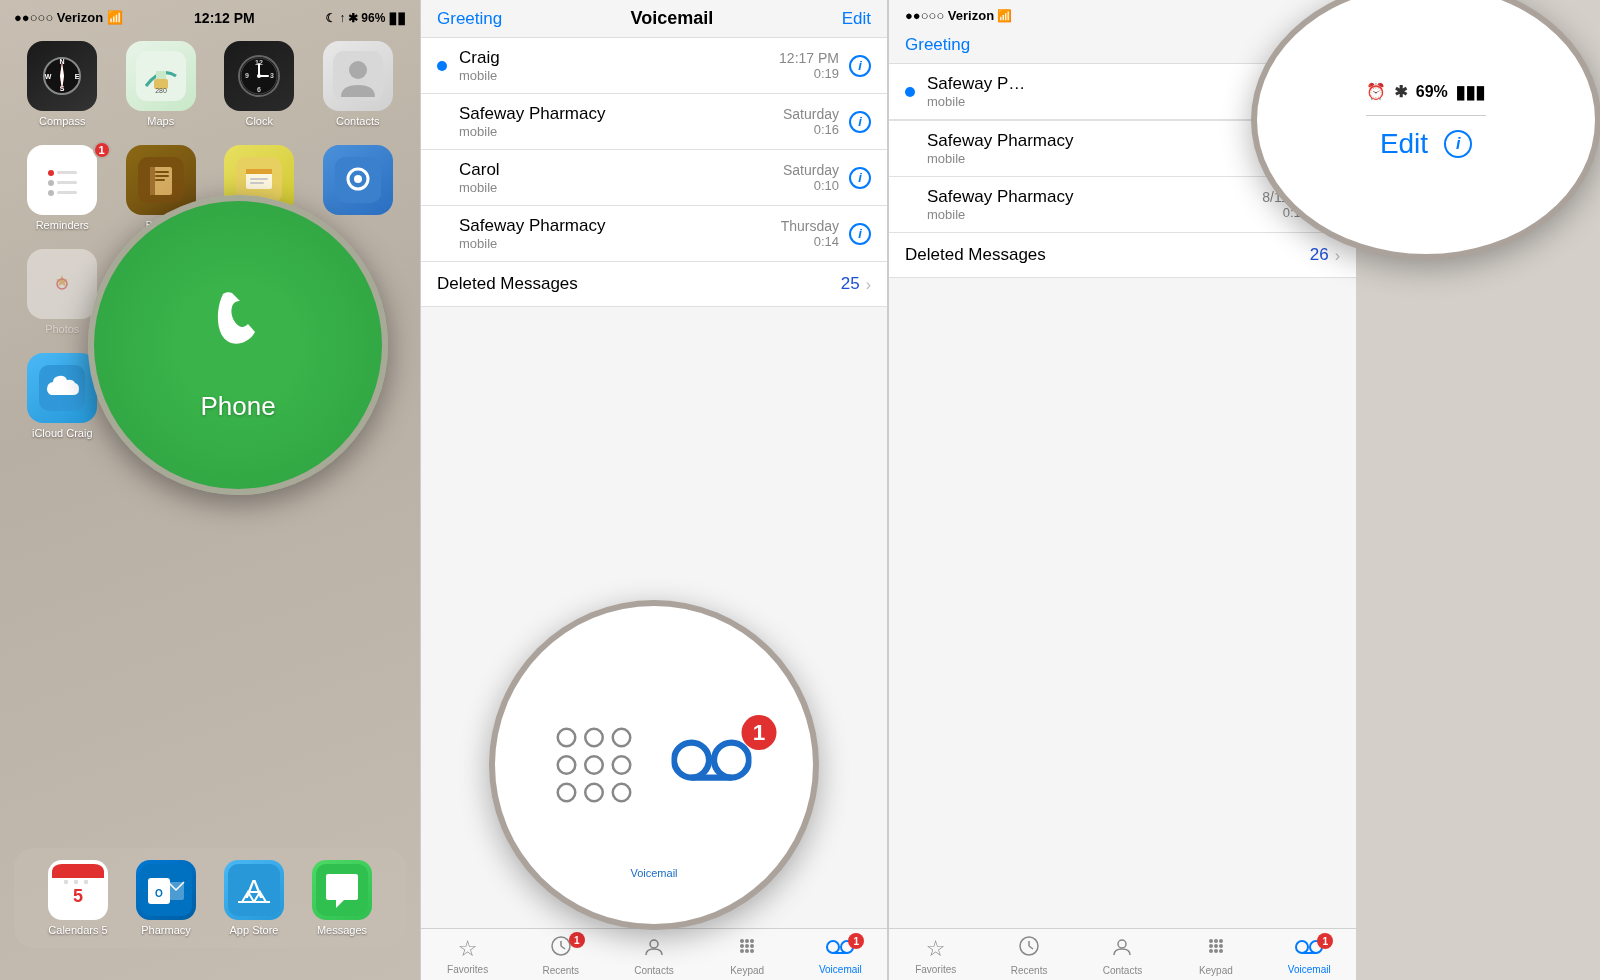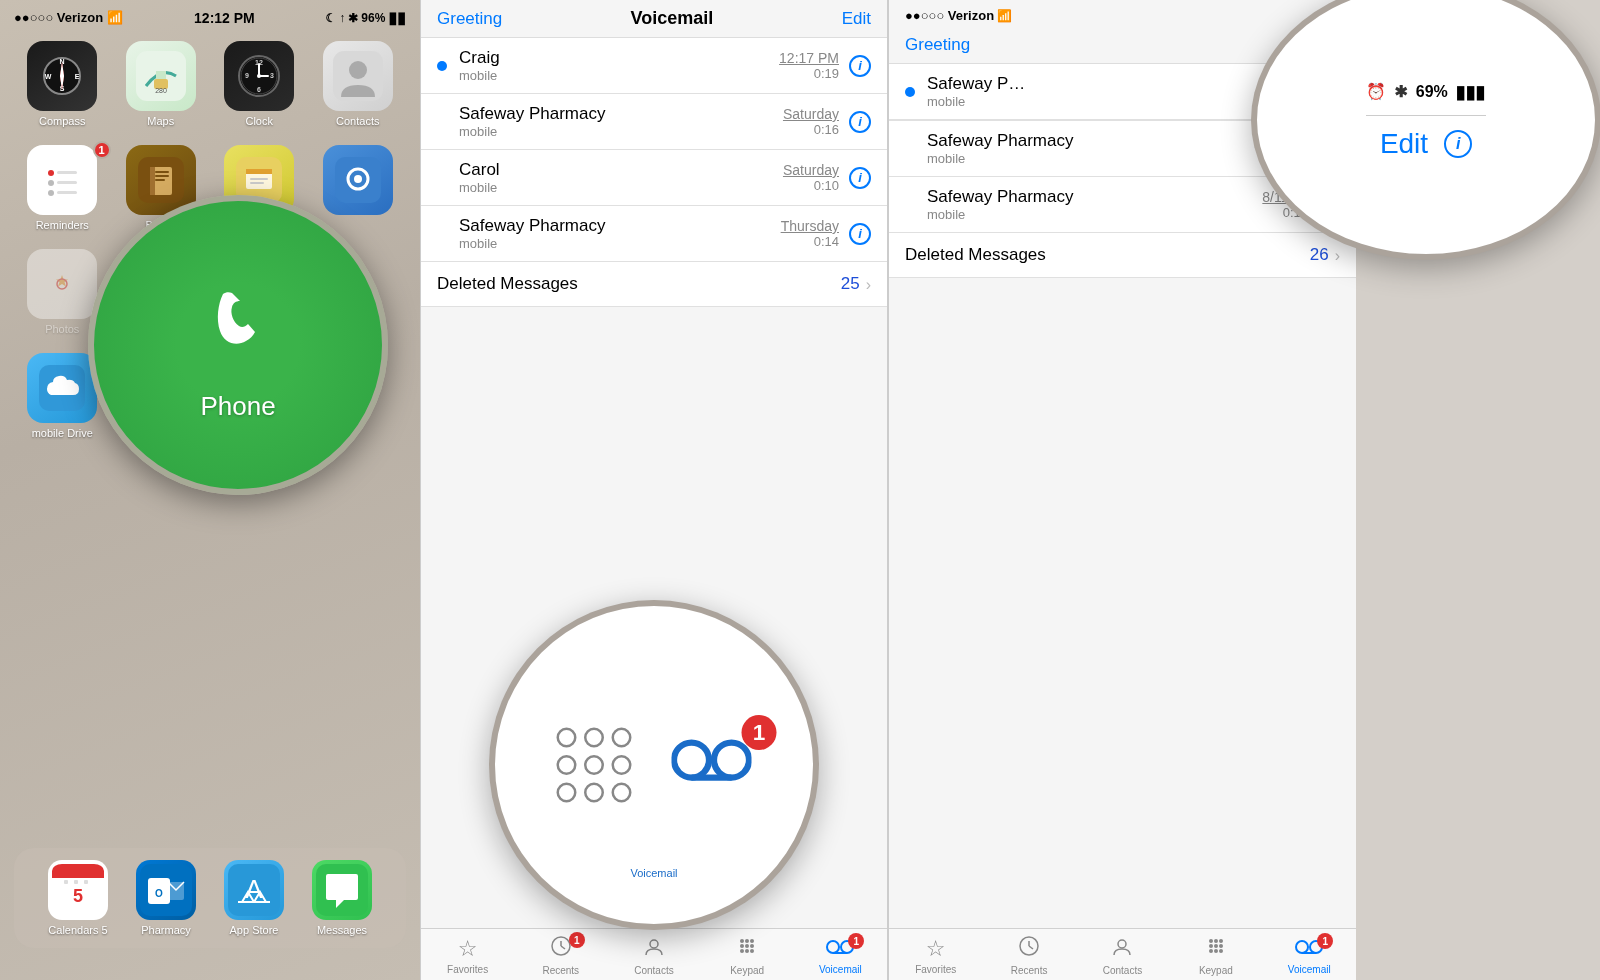--- a/index.html
+++ b/index.html
@@ -205,21 +205,21 @@
       border-radius: 50%;
       background: #007aff;
       margin-right: 12px;
       flex-shrink: 0;
     }
     .vm-dot.empty { background: transparent; }
     .vm-info { flex: 1; }
     .vm-name { font-size: 17px; color: #000; font-weight: 400; }
     .vm-sub { font-size: 13px; color: #888; }
     .vm-time-wrap { text-align: right; margin-right: 10px; }
-    .vm-time { font-size: 14px; color: #888; text-decoration: underline; }
+    .vm-time { font-size: 14px; color: #888; }
     .vm-dur { font-size: 13px; color: #888; }
     .vm-info-btn {
       width: 22px; height: 22px;
       border-radius: 50%;
       border: 2px solid #007aff;
       color: #007aff;
       display: flex; align-items: center; justify-content: center;
       font-size: 13px;
       font-style: italic;
       font-weight: 600;
@@ -483,21 +483,21 @@
     </div>
     <div style="visibility:hidden;"></div>
 
     <div class="app-icon-wrap">
       <div class="app-icon" style="background:linear-gradient(145deg,#4ab8f5,#2598d8);border-radius:16px;">
         <svg width="46" height="46" viewBox="0 0 46 46">
           <rect width="46" height="46" rx="10" fill="#3098d8"></rect>
           <path d="M12 30 Q8 28 8 24 Q8 18 14 17 Q14 12 20 11 Q26 10 28 15 Q34 14 36 18 Q40 19 40 24 Q40 30 34 30 Z" fill="white"></path>
         </svg>
       </div>
-      <span class="app-label">mobile Drive</span>
+      <span class="app-label">iCloud Craig</span>
     </div>
     <div style="visibility:hidden;"></div>
     <div style="visibility:hidden;"></div>
     <div style="visibility:hidden;"></div>
   </div>
 
   <div class="page-dots" style="margin-top: 8px;">
     <div class="page-dot"></div>
     <div class="page-dot"></div>
     <div class="page-dot active"></div>

